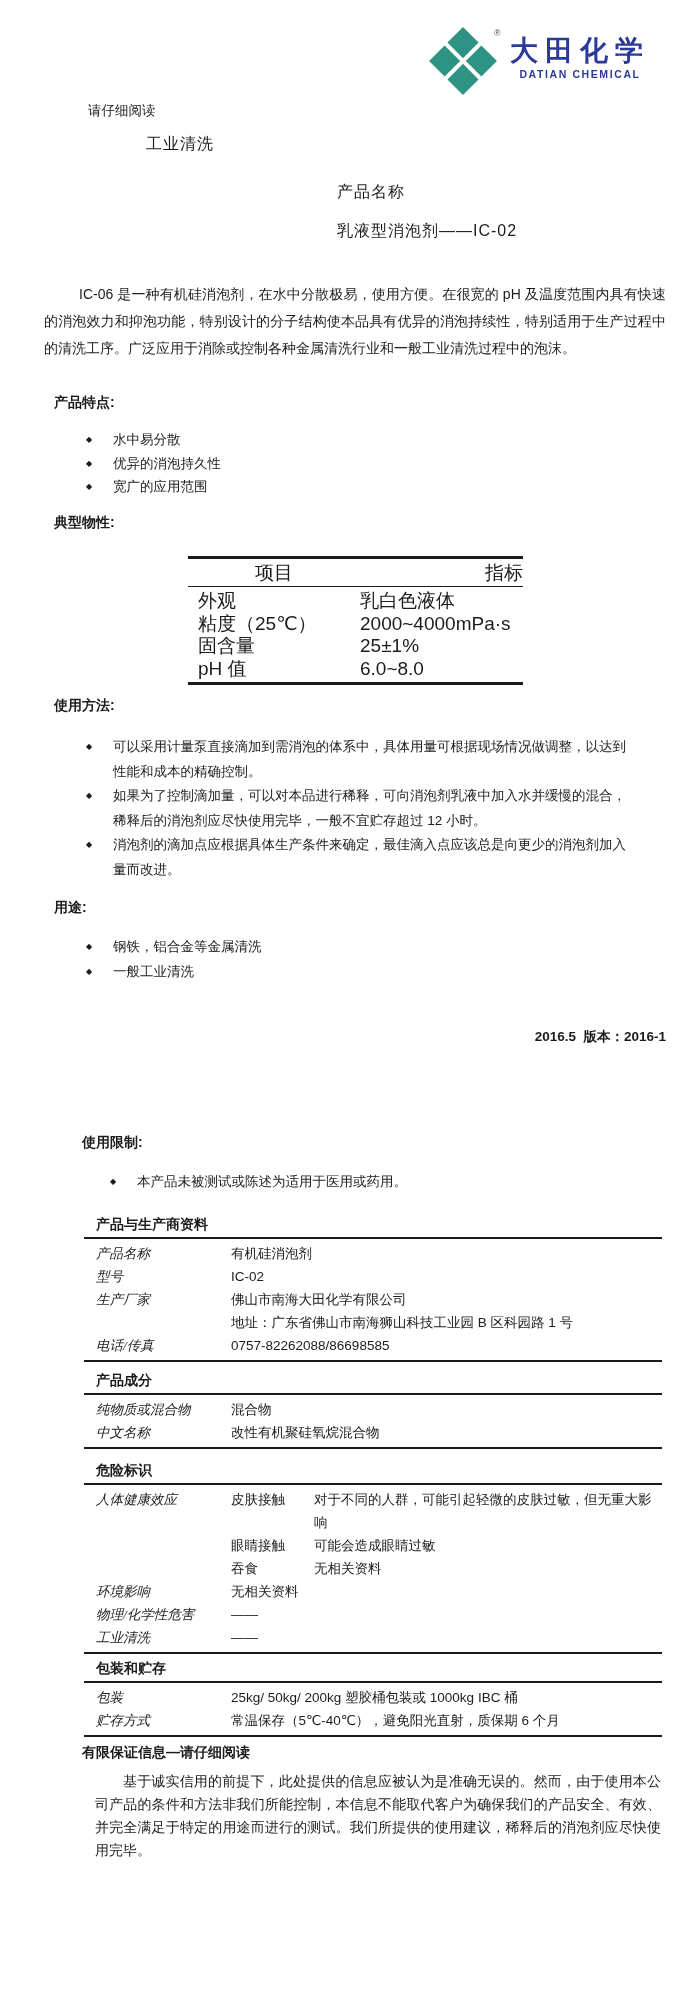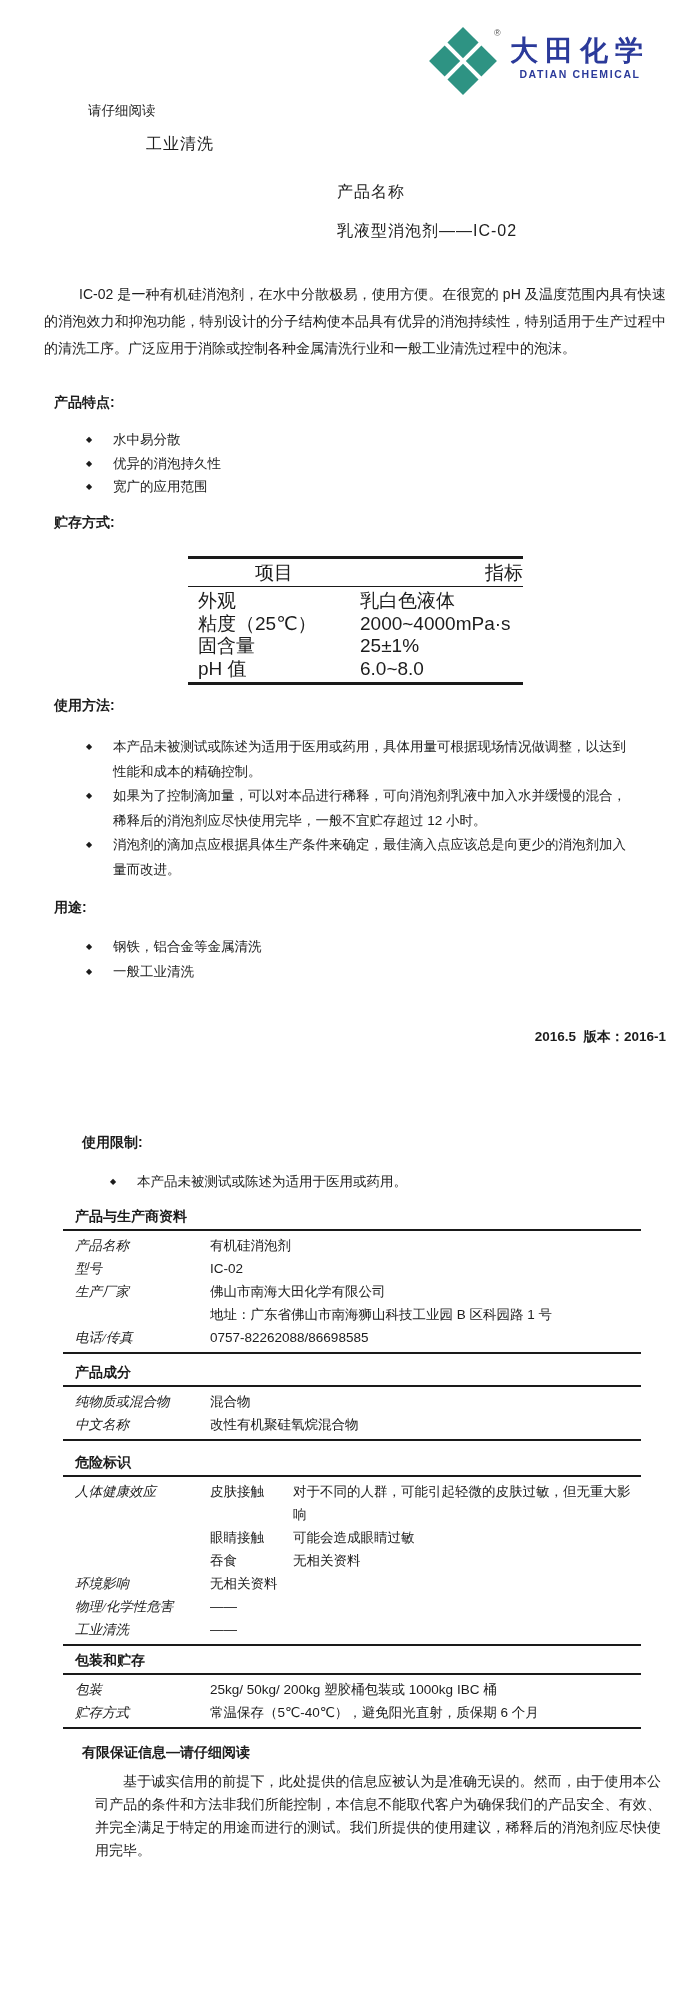--- a/index.html
+++ b/index.html
@@ -35,21 +35,21 @@
   .ptable{border-top:3px solid var(--rule);border-bottom:3px solid var(--rule);font-size:19px;}
   .phead{display:flex;line-height:27px;border-bottom:1.5px solid var(--rule);}
   .phead .c1{flex:0 0 172px;text-align:center;}
   .phead .c2{flex:1;text-align:right;}
   .pbody{padding:3px 0 2px;}
   .prow{display:flex;line-height:22.5px;}
   .prow .c1{flex:0 0 172px;padding-left:10px;box-sizing:border-box;}
   .prow .c2{flex:1;}
 
   
-  .sec{position:absolute;left:63px;width:578px;font-size:13.5px;}
+  .sec{position:absolute;left:84px;width:578px;font-size:13.5px;margin-top:8px;}
   .sec-title{font-weight:bold;font-size:14px;padding-left:12px;margin:0 0 3px 0;}
   .sec-body{border-top:2.5px solid var(--rule);border-bottom:2.5px solid var(--rule);padding:3px 0;}
   .irow{display:flex;line-height:23px;}
   .irow .lbl{flex:0 0 147px;padding-left:12px;box-sizing:border-box;
              font-family:"Liberation Serif","DejaVu Serif",serif;font-style:italic;}
   .irow .sub{flex:0 0 83px;}
   .irow .val{flex:1;text-align:left;}
 
   .version{font-size:13.5px;font-weight:600;text-align:right;white-space:pre;}
   .warranty-para{font-size:14px;line-height:23px;text-align:justify;text-indent:2em;}
@@ -73,39 +73,39 @@
       <div class="logo-cn">大田化学</div>
       <div class="logo-en">DATIAN CHEMICAL</div>
     </div>
   </div>
 
   <div class="abs h-reg" style="left:88px;top:102px;">请仔细阅读</div>
   <div class="abs h-big" style="left:146px;top:134px;">工业清洗</div>
   <div class="abs h-big" style="left:337px;top:182px;">产品名称</div>
   <div class="abs h-big" style="left:337px;top:221px;">乳液型消泡剂——IC-02</div>
 
-  <div class="abs para" style="left:44px;top:281px;width:622px;">IC-02 是一种有机硅消泡剂，在水中分散极易，使用方便。在很宽的 pH 及温度范围内具有快速的消泡效力和抑泡功能，特别设计的分子结构使本品具有优异的消泡持续性，特别适用于生产过程中的清洗工序。广泛应用于消除或控制各种金属清洗行业和一般工业清洗过程中的泡沫。</div>
+  <div class="abs para" style="left:44px;top:281px;width:622px;">IC-06 是一种有机硅消泡剂，在水中分散极易，使用方便。在很宽的 pH 及温度范围内具有快速的消泡效力和抑泡功能，特别设计的分子结构使本品具有优异的消泡持续性，特别适用于生产过程中的清洗工序。广泛应用于消除或控制各种金属清洗行业和一般工业清洗过程中的泡沫。</div>
 
   <div class="abs sec-head" style="left:54px;top:394px;">产品特点:</div>
   <div class="abs blist" style="left:86px;top:428px;width:420px;">
       <div class="li">
         <span class="bullet">◆</span>
         <span class="li-text">水中易分散</span>
       </div>
       <div class="li">
         <span class="bullet">◆</span>
         <span class="li-text">优异的消泡持久性</span>
       </div>
       <div class="li">
         <span class="bullet">◆</span>
         <span class="li-text">宽广的应用范围</span>
       </div>
     </div>
 
-  <div class="abs sec-head" style="left:54px;top:514px;">贮存方式:</div>
+  <div class="abs sec-head" style="left:54px;top:514px;">典型物性:</div>
   <div class="abs ptable" style="left:188px;top:556px;width:335px;">
     <div class="phead">
       <span class="c1">项目</span>
       <span class="c2">指标</span>
     </div>
     <div class="pbody">
         <div class="prow">
           <span class="c1">外观</span>
           <span class="c2">乳白色液体</span>
         </div>
@@ -121,21 +121,21 @@
           <span class="c1">pH 值</span>
           <span class="c2">6.0~8.0</span>
         </div>
       </div>
   </div>
 
   <div class="abs sec-head" style="left:54px;top:697px;">使用方法:</div>
   <div class="abs blist wide" style="left:86px;top:735px;width:540px;">
       <div class="li">
         <span class="bullet">◆</span>
-        <span class="li-text">本产品未被测试或陈述为适用于医用或药用，具体用量可根据现场情况做调整，以达到性能和成本的精确控制。</span>
+        <span class="li-text">可以采用计量泵直接滴加到需消泡的体系中，具体用量可根据现场情况做调整，以达到性能和成本的精确控制。</span>
       </div>
       <div class="li">
         <span class="bullet">◆</span>
         <span class="li-text">如果为了控制滴加量，可以对本品进行稀释，可向消泡剂乳液中加入水并缓慢的混合，稀释后的消泡剂应尽快使用完毕，一般不宜贮存超过 12 小时。</span>
       </div>
       <div class="li">
         <span class="bullet">◆</span>
         <span class="li-text">消泡剂的滴加点应根据具体生产条件来确定，最佳滴入点应该总是向更少的消泡剂加入量而改进。</span>
       </div>
     </div>

